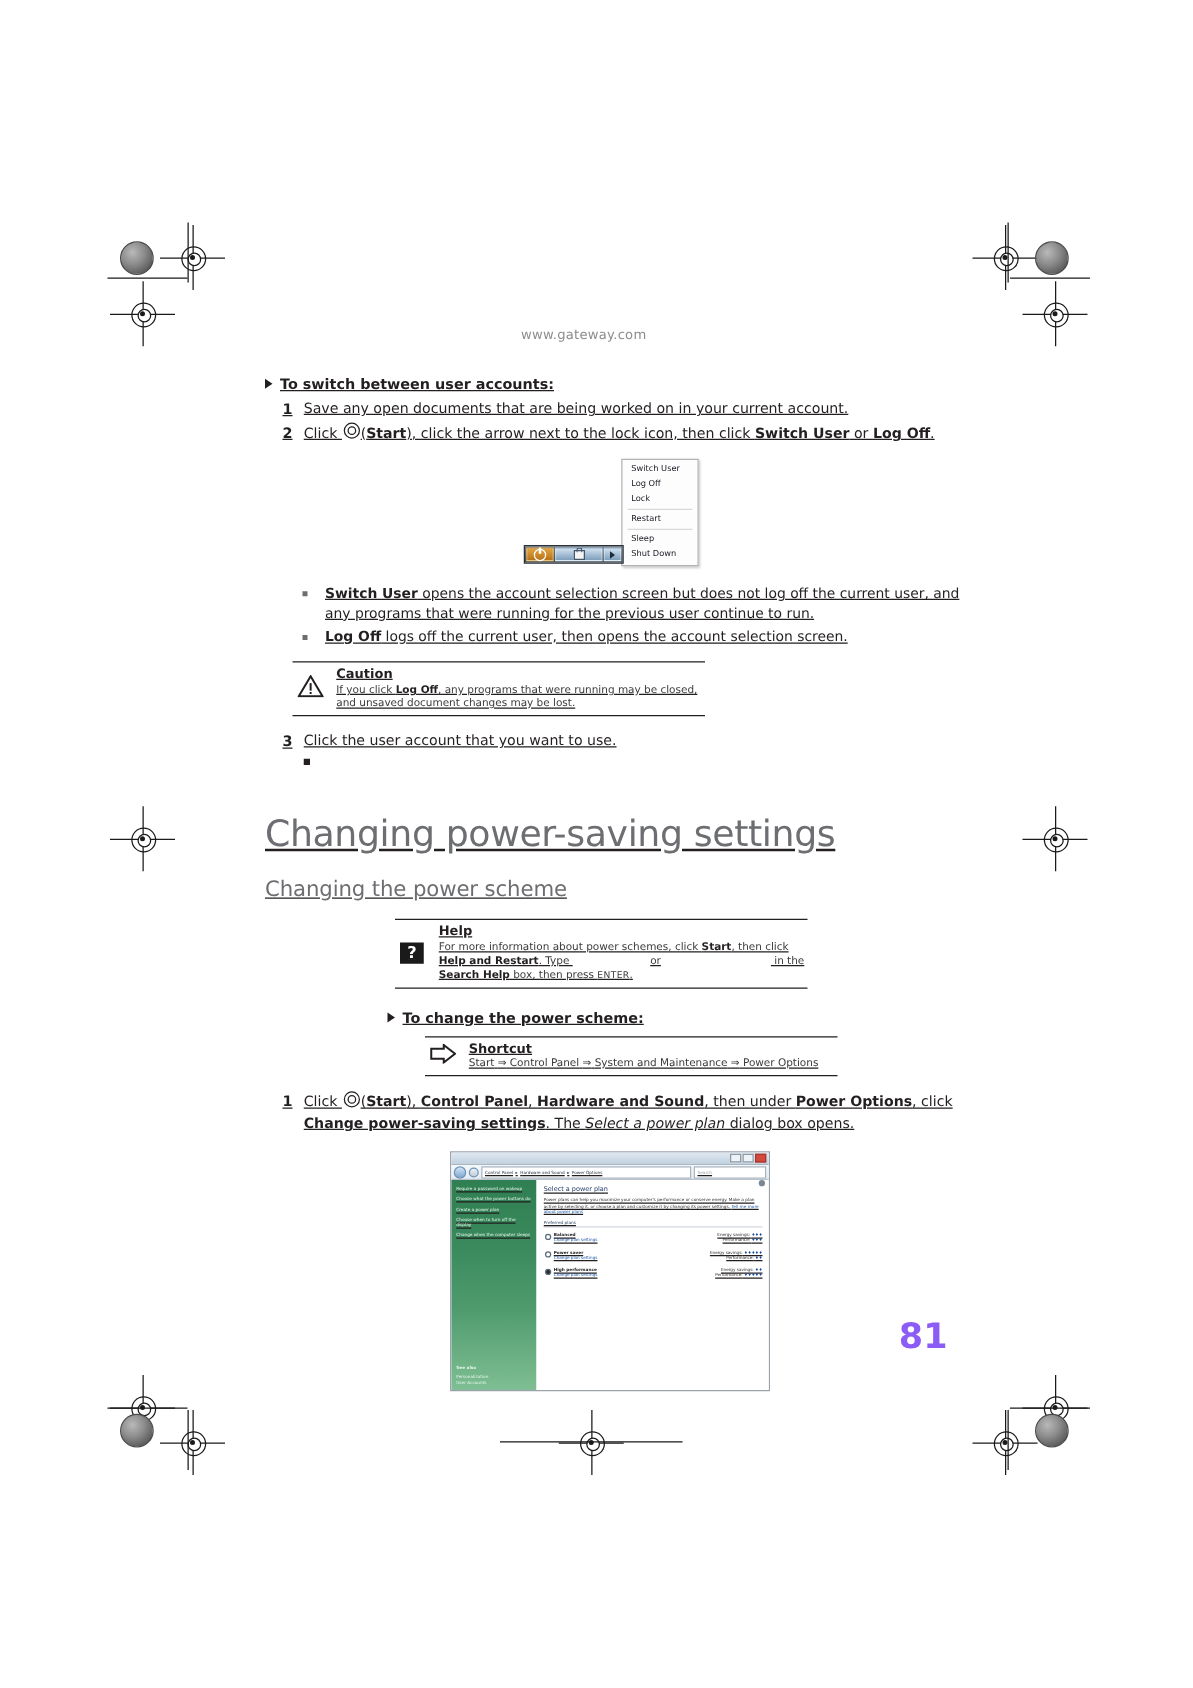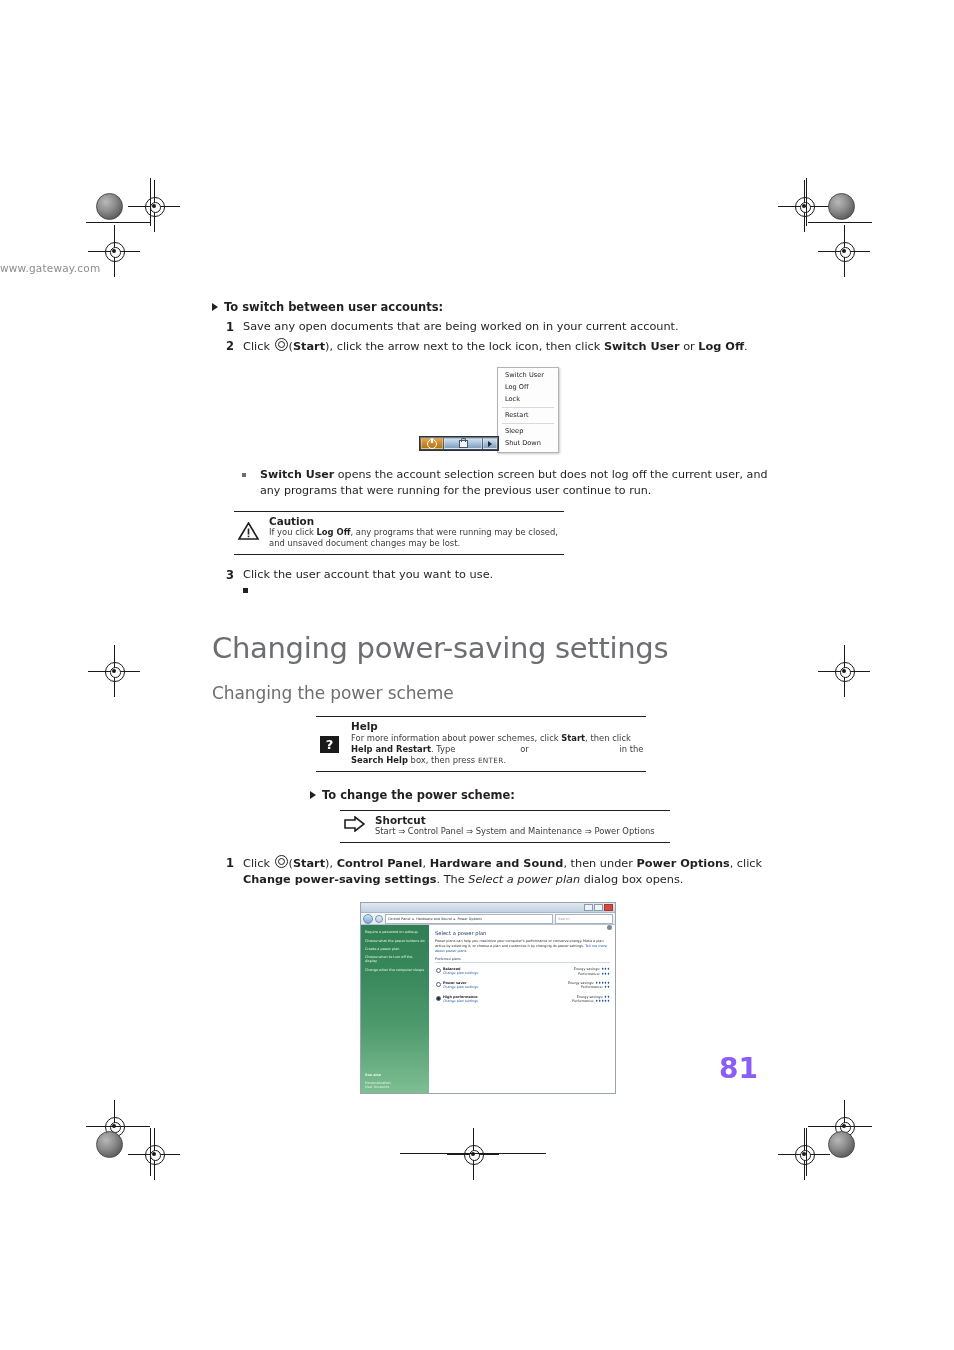--- a/index.html
+++ b/index.html
@@ -14,24 +14,24 @@
       border:1px solid #1a1a1a;border-radius:50%;background:#fff;}
   .reg-cross .c3{position:absolute;left:50%;top:50%;width:4px;height:4px;margin:-2px 0 0 -2px;
       background:#1a1a1a;border-radius:50%;}
   .reg-dot{position:absolute;width:25px;height:25px;border-radius:50%;
       background:radial-gradient(circle at 36% 32%, #b9b9b9 0%, #8d8d8d 40%, #5f5f5f 75%, #3d3d3d 100%);
       border:1px solid #4a4a4a;}
   .trimline{position:absolute;background:#1a1a1a;}
 
   
   .page{position:absolute;left:0;top:0;width:954px;height:1350px;}
-  .running-head{position:absolute;left:0;top:262px;width:934px;
+  .running-head{position:absolute;left:0;top:262px;width:934px;text-align:center;
       font-size:10.5px;color:#8d8d8d;letter-spacing:.2px;}
 
-  .content{position:absolute;left:212px;top:300px;width:560px;}
+  .content{position:absolute;left:212px;top:300px;width:560px;text-decoration:underline;}
 
   
   .proc-head{display:flex;align-items:flex-start;gap:6px;font-size:11.5px;font-weight:bold;
       color:#231f20;margin:0 0 5px 0;}
   .tri{display:inline-block;width:0;height:0;border-left:6px solid #231f20;
       border-top:4px solid transparent;border-bottom:4px solid transparent;margin-top:3px;flex:0 0 auto;}
 
   ol.steps{list-style:none;margin:0;padding:0;}
   ol.steps li{display:flex;align-items:flex-start;margin:0 0 2px 0;}
   .num{width:22px;flex:0 0 22px;text-align:right;font-size:11.5px;font-weight:bold;color:#231f20;
@@ -285,20 +285,24 @@
           <span class="ico-arrow"></span>
         </div>
       </div>
     </div>
 
     <ul class="bullets">
       <li>
         <span class="sq"></span>
         <span class="blitem"><b>Switch User</b><span> opens the account selection screen but does not log off the current user, and any programs that were running for the previous user continue to run.</span></span>
       </li>
+      <li>
+        <span class="sq"></span>
+        <span class="blitem"><b>Log Off</b><span> logs off the current user, then opens the account selection screen.</span></span>
+      </li>
     </ul>
 
     <div class="notebox">
       <div class="nb-inner">
         <div class="nb-icon">
           <svg class="icon-caution" viewBox="0 0 21 18" xmlns="http://www.w3.org/2000/svg">
             <polygon points="10.5,1 20,17 1,17" fill="none" stroke="#231f20" stroke-width="1.6"></polygon>
             <rect x="9.7" y="6.5" width="1.6" height="6" fill="#231f20"></rect>
             <rect x="9.7" y="13.6" width="1.6" height="1.6" fill="#231f20"></rect>
           </svg>

